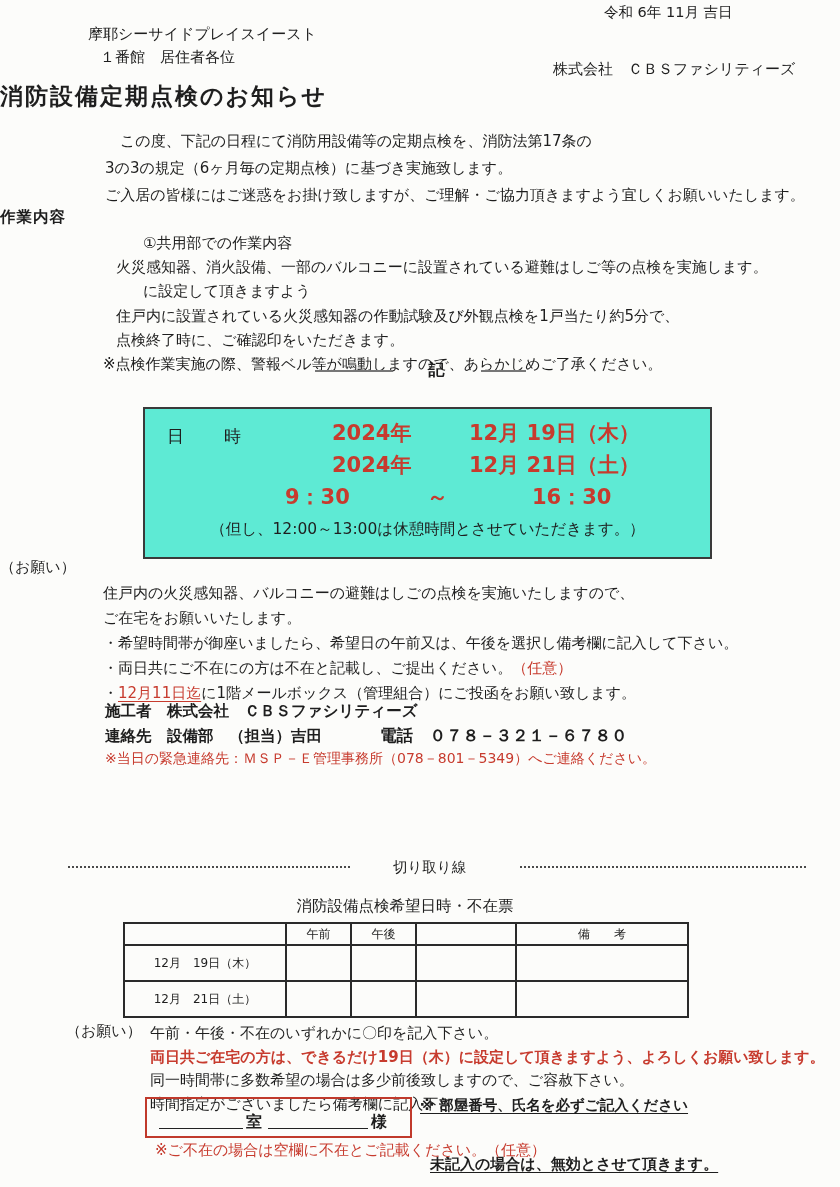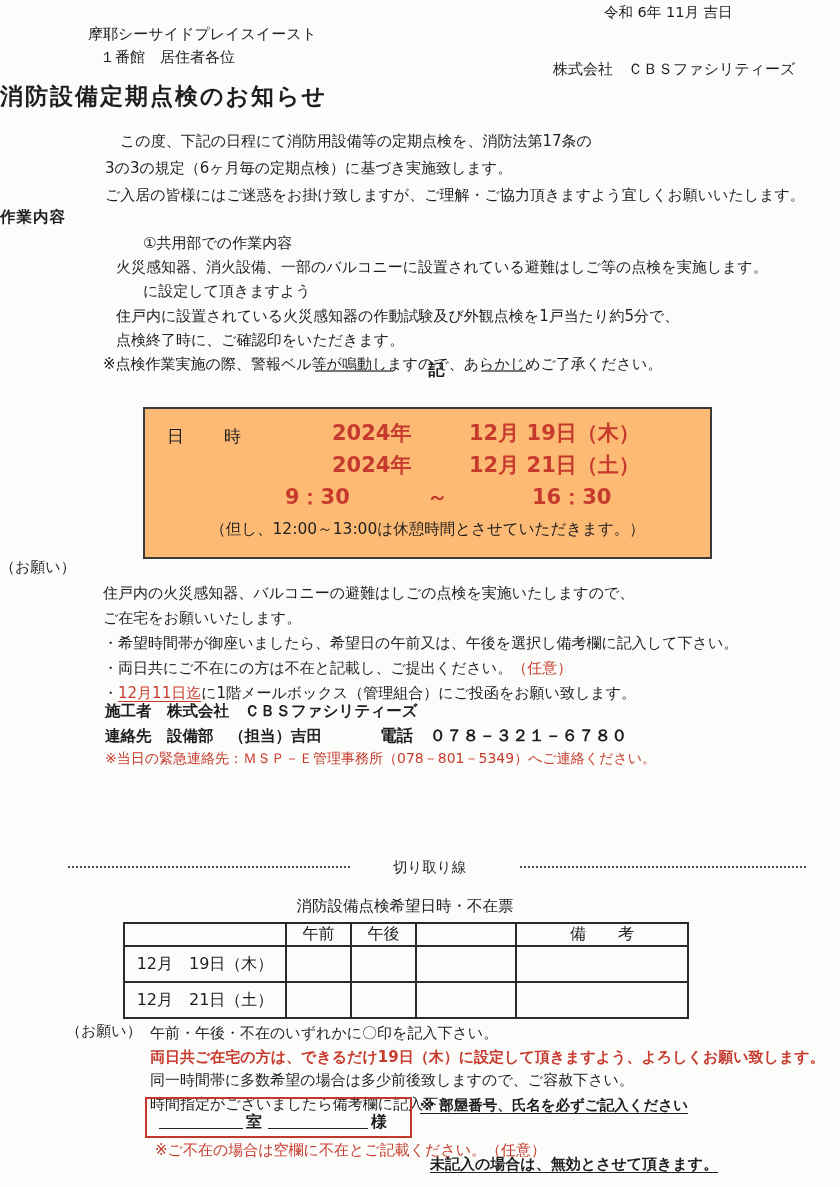--- a/index.html
+++ b/index.html
@@ -25,21 +25,21 @@
   .work-heading{top:207px;font-size:15.5px;font-weight:bold;letter-spacing:1px;}
   .work{top:231px;left:103px;line-height:24.2px;font-size:15px;}
   .work .ind{padding-left:13px;}
   
   .ki-row{top:360px;display:flex;justify-content:center;align-items:center;gap:36px;}
   .dash{display:inline-block;height:0;border-top:2.5px solid #777;}
   .dash-l{width:78px;}
   .dash-r{width:45px;}
   .ki-char{font-size:16px;font-weight:bold;}
   
-  .sbox{top:407px;left:143px;width:565px;height:148px;border:2px solid #3a3a3a;background:#fdba74;}
+  .sbox{top:407px;left:143px;width:565px;height:148px;border:2px solid #3a3a3a;background:#5eead4;}
   .sbox .lbl{position:absolute;left:22px;top:16px;font-size:17px;letter-spacing:2px;}
   .sbox .yr1{position:absolute;left:187px;top:10px;}
   .sbox .dt1{position:absolute;left:324px;top:10px;}
   .sbox .yr2{position:absolute;left:187px;top:42px;}
   .sbox .dt2{position:absolute;left:324px;top:42px;}
   .sbox .t1{position:absolute;left:140px;top:74px;}
   .sbox .tl{position:absolute;left:282px;top:74px;}
   .sbox .t2{position:absolute;left:387px;top:74px;}
   .sbig{font-size:21px;font-weight:bold;color:#c73b2e;white-space:nowrap;}
   .sbox .note{position:absolute;left:0;right:0;top:110px;text-align:center;font-size:15.5px;}
@@ -60,21 +60,21 @@
   .copy-table .emp{height:36px;}
   
   .cut-dash{top:866px;height:0;border-top:2px dotted #4a4a4a;}
   .cut-l{left:68px;width:282px;}
   .cut-r{left:520px;width:286px;}
   .cut-label{top:858px;left:393px;font-size:14.5px;}
   
   .building{top:873px;left:150px;font-size:16px;font-weight:bold;}
   .form-title{top:896px;left:123px;width:564px;text-align:center;font-size:15.5px;}
   .att-table{top:922px;left:123px;border-collapse:collapse;table-layout:fixed;width:564px;}
-  .att-table td,.att-table th{border:2px solid #2a2a2a;font-weight:normal;font-size:16px;text-align:center;padding:0;}
+  .att-table td,.att-table th{border:2px solid #2a2a2a;font-weight:normal;font-size:12px;text-align:center;padding:0;}
   .att-table .hrow td{height:20px;}
   .att-table .drow td{height:34px;}
   
   .bn-label{top:1022px;left:66px;font-size:15px;}
   .bnotes{top:1022px;left:150px;line-height:23.5px;font-size:15px;}
   .bnotes .rb{color:#c73b2e;font-weight:bold;}
   
   .name-box{top:1097px;left:145px;width:267px;height:41px;border:2.5px solid #c0392b;
             display:flex;align-items:flex-end;padding-bottom:7px;box-sizing:border-box;}
   .uline{display:inline-block;height:0;border-bottom:1.6px solid #222;}

